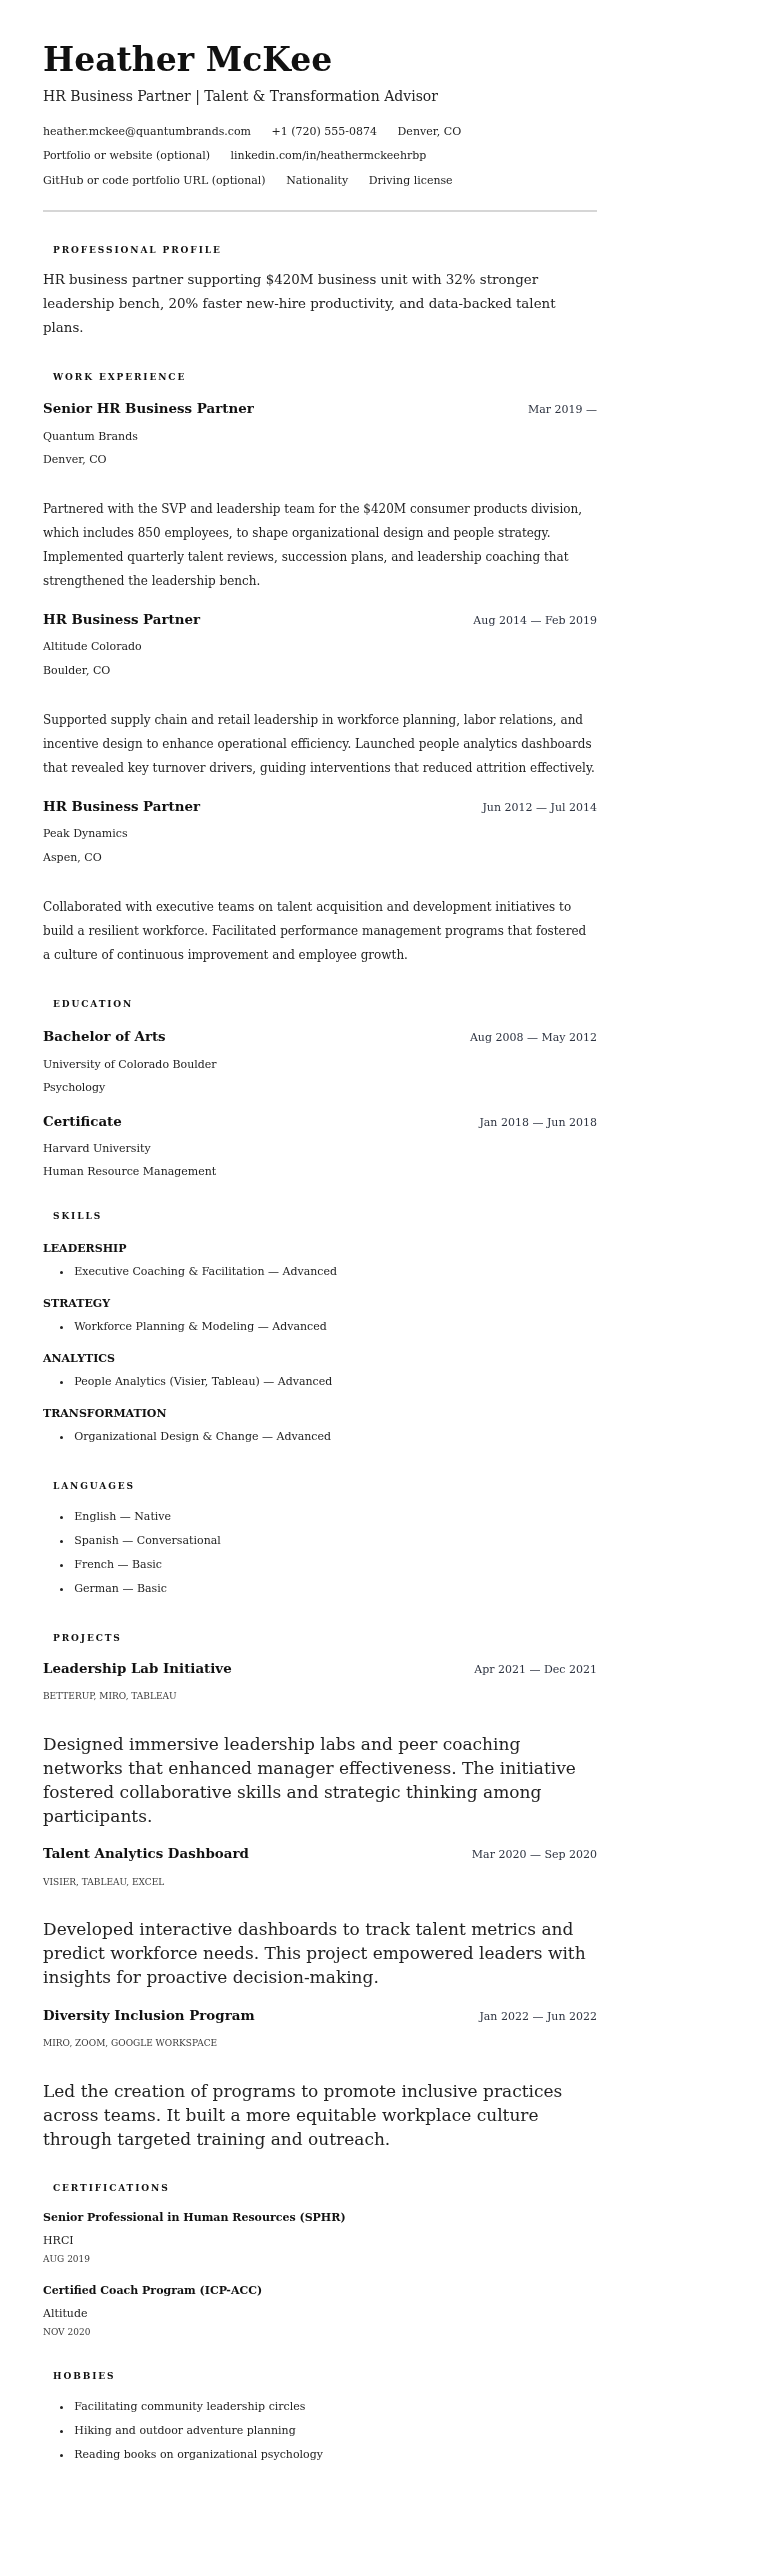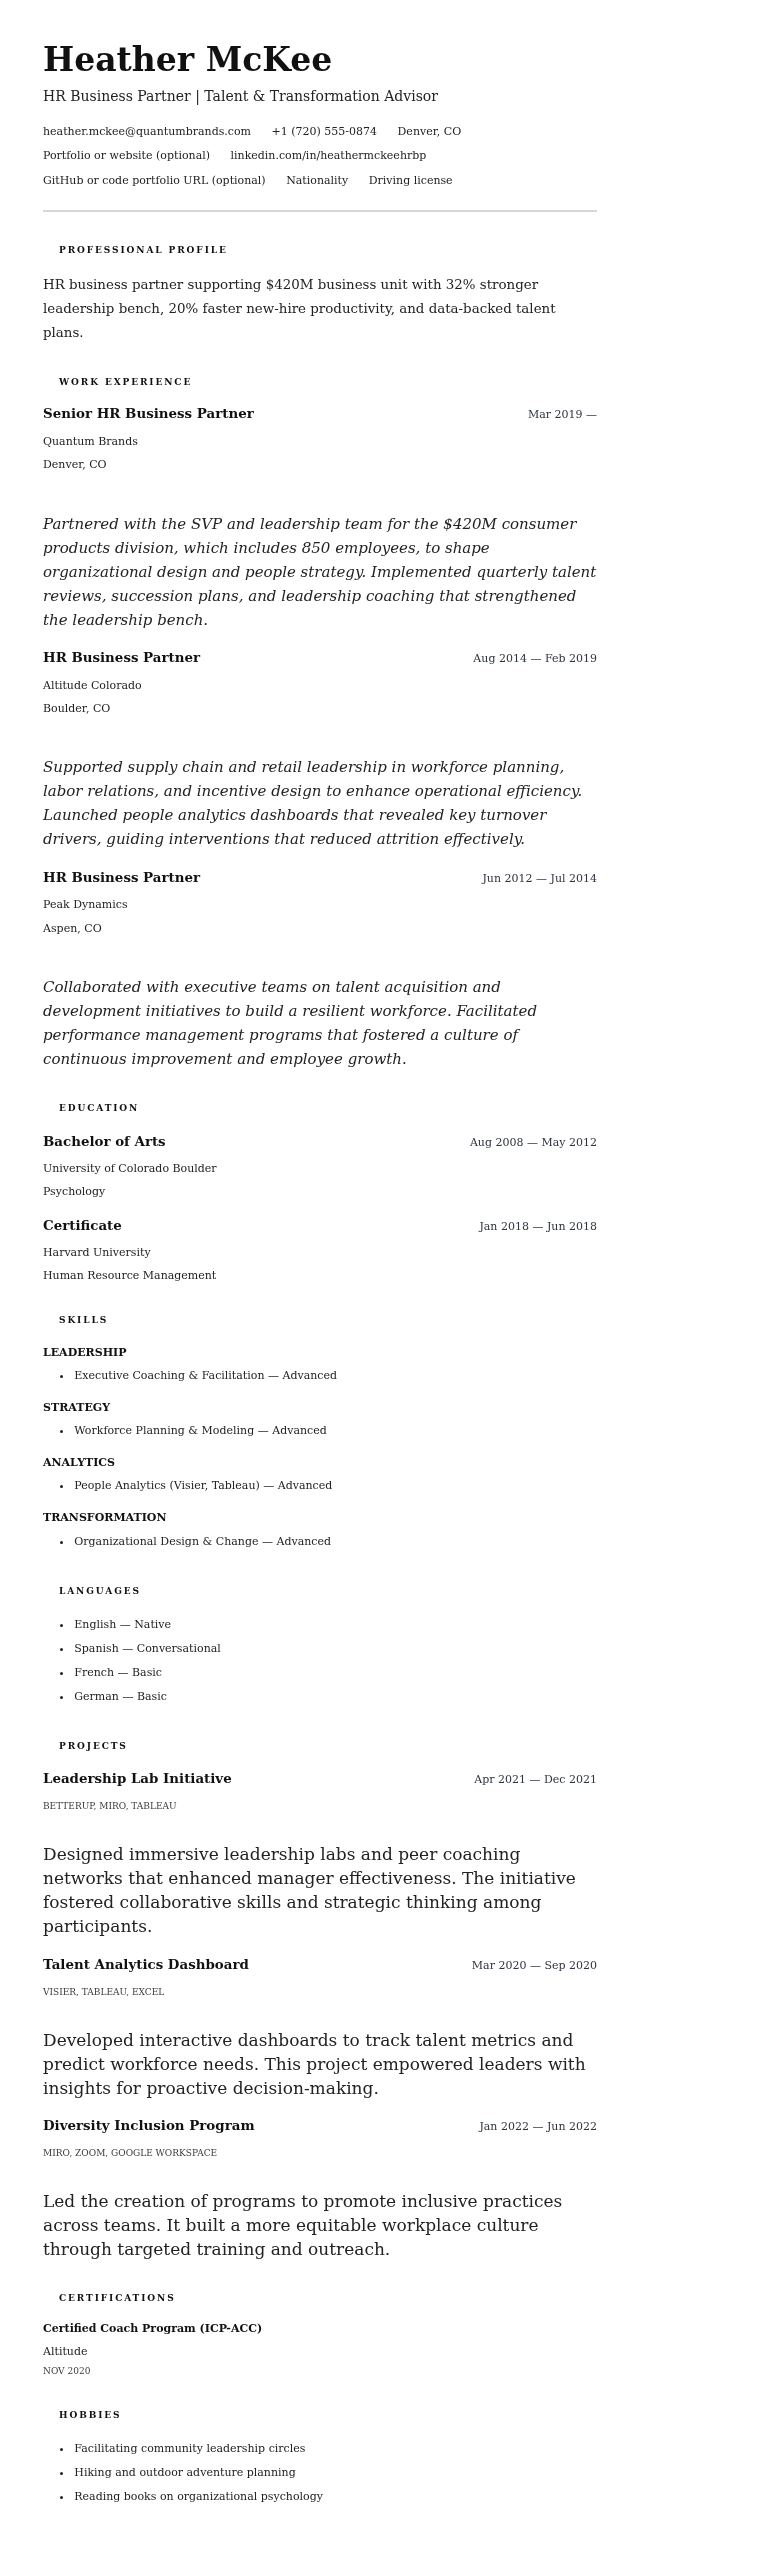--- a/index.html
+++ b/index.html
@@ -42,21 +42,21 @@
       height: 1.9px;
       background: #d6d6d6;
       margin: 22px 0 0 0;
     }
     .section-title {
       font-size: 9px;
       font-weight: bold;
       letter-spacing: 1.9px;
       text-transform: uppercase;
       color: #111111;
-      margin: 16px;
+      margin: 10px;
       line-height: 12.8px;
     }
     .section { margin-top: 31px; }
     .section.first { margin-top: 32px; }
     .summary {
       font-size: 13.4px;
       line-height: 24px;
       color: #222222;
       margin: 11.5px 0 0 0;
     }
@@ -84,25 +84,24 @@
       line-height: 15.3px;
       margin-top: 11px;
     }
     .entry-loc {
       font-size: 11px;
       color: #222222;
       line-height: 15.3px;
       margin-top: 8.3px;
     }
     .entry-desc {
-      font-size: 15px;
+      font-size: 12px;
       color: #222222;
       line-height: 24px;
-      margin-top: 39px;
-      font-style: italic;
+      margin-top: 30px;
     }
     .edu-entry { margin-top: 16.6px; }
     .edu-entry.first { margin-top: 16.6px; }
     .edu-field {
       font-size: 11px;
       color: #222222;
       line-height: 15.3px;
       margin-top: 7.7px;
     }
     .skill-group { margin-top: 11.5px; }
@@ -320,20 +319,25 @@
         <span class="entry-date">Jan 2022 — Jun 2022</span>
       </div>
       <div class="proj-tech">Miro, Zoom, Google Workspace</div>
       <div class="proj-desc">Led the creation of programs to promote inclusive practices across teams. It built a more equitable workplace culture through targeted training and outreach.</div>
     </div>
   </section>
 
   <section class="section">
     <h2 class="section-title">Certifications</h2>
 
+    <div class="cert-entry first">
+      <div class="cert-name">Senior Professional in Human Resources (SPHR)</div>
+      <div class="cert-issuer">HRCI</div>
+      <div class="cert-date">Aug 2019</div>
+    </div>
 
     <div class="cert-entry">
       <div class="cert-name">Certified Coach Program (ICP-ACC)</div>
       <div class="cert-issuer">Altitude</div>
       <div class="cert-date">Nov 2020</div>
     </div>
   </section>
 
   <section class="section">
     <h2 class="section-title">Hobbies</h2>

